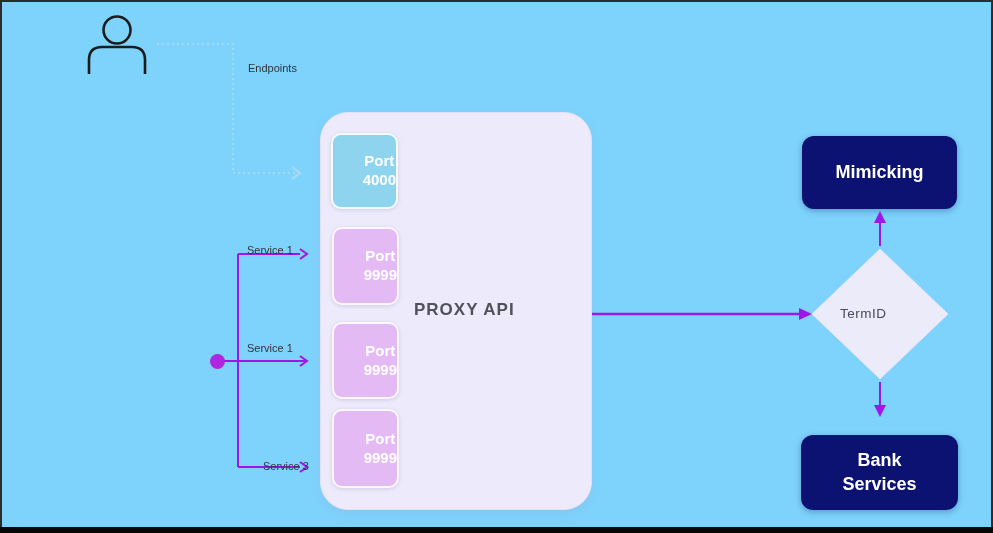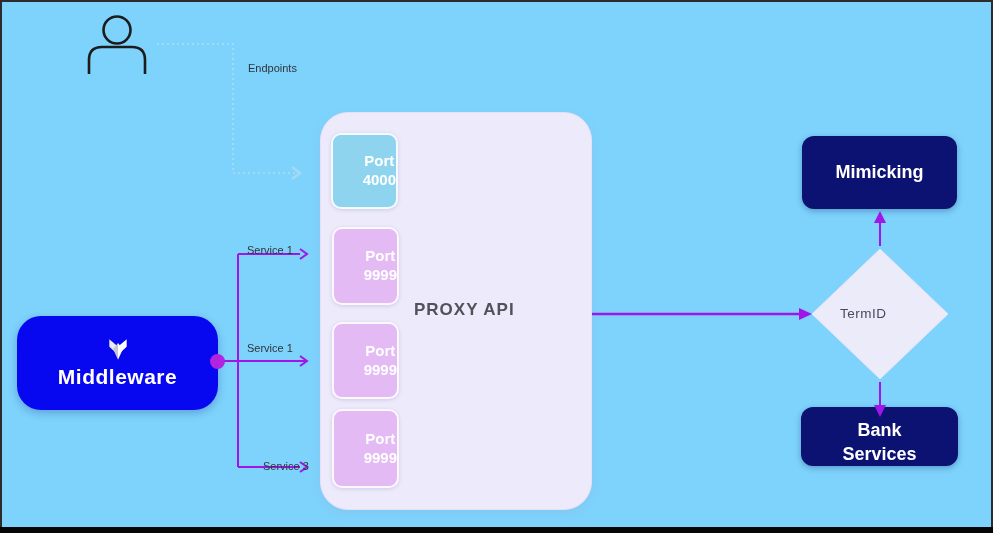--- a/index.html
+++ b/index.html
@@ -38,21 +38,21 @@
   .node{
     display:flex;flex-direction:column;align-items:center;justify-content:center;
     color:#fff;font-weight:bold;text-align:center;z-index:2;box-sizing:border-box;
   }
   .middleware{
     left:17px;top:316px;width:201px;height:94px;border-radius:24px;background:var(--bright-blue);
     font-size:21px;letter-spacing:0.5px;box-shadow:0 3px 8px rgba(10,10,120,0.25);
   }
   .navy-box{background:var(--navy);border-radius:12px;font-size:18px;box-shadow:0 2px 6px rgba(10,18,90,0.3);}
   .mimicking{left:802px;top:136px;width:155px;height:73px;}
-  .bank{left:801px;top:407px;width:157px;height:59px;justify-content:flex-end;}
+  .bank{left:801px;top:435px;width:157px;height:75px;}
   .bank .wrap{width:100px;line-height:1.3;}
   .dot{
     left:210px;top:354px;width:15px;height:15px;border-radius:50%;
     background:var(--dot-purple);z-index:4;
   }
   .termid-label{
     left:840px;top:306px;width:80px;text-align:left;z-index:4;
     font-size:13.5px;color:#49495c;letter-spacing:0.5px;
   }
   .person-svg{left:86px;top:13px;z-index:2;}
@@ -108,29 +108,20 @@
   </div>
   <div class="abs port-box purple" style="left:332px;top:322px;height:77px;">
     <div><span>Port</span><br>
          <span>9999</span></div>
   </div>
   <div class="abs port-box purple" style="left:332px;top:409px;height:79px;">
     <div><span>Port</span><br>
          <span>9999</span></div>
   </div>
 
-  <div class="abs node middleware">
-    <svg width="26" height="26" viewBox="0 0 24 24" style="margin-bottom:2px;">
-      <polygon points="4,2 10.5,7.5 10.5,15 4,9" fill="#eceaf2"></polygon>
-      <polygon points="20,2 13.5,7.5 13.5,15 20,9" fill="#ffffff"></polygon>
-      <polygon points="12,5.5 7.5,11 12,21" fill="#c7c7d4"></polygon>
-      <polygon points="12,5.5 16.5,11 12,21" fill="#ffffff"></polygon>
-    </svg>
-    <span>Middleware</span>
-  </div>
   <div class="abs dot"></div>
 
   <div class="abs termid-label">TermID</div>
 
   <div class="abs node navy-box mimicking">
     <span>Mimicking</span>
   </div>
 
   <div class="abs node navy-box bank">
     <span class="wrap">Bank Services</span>

